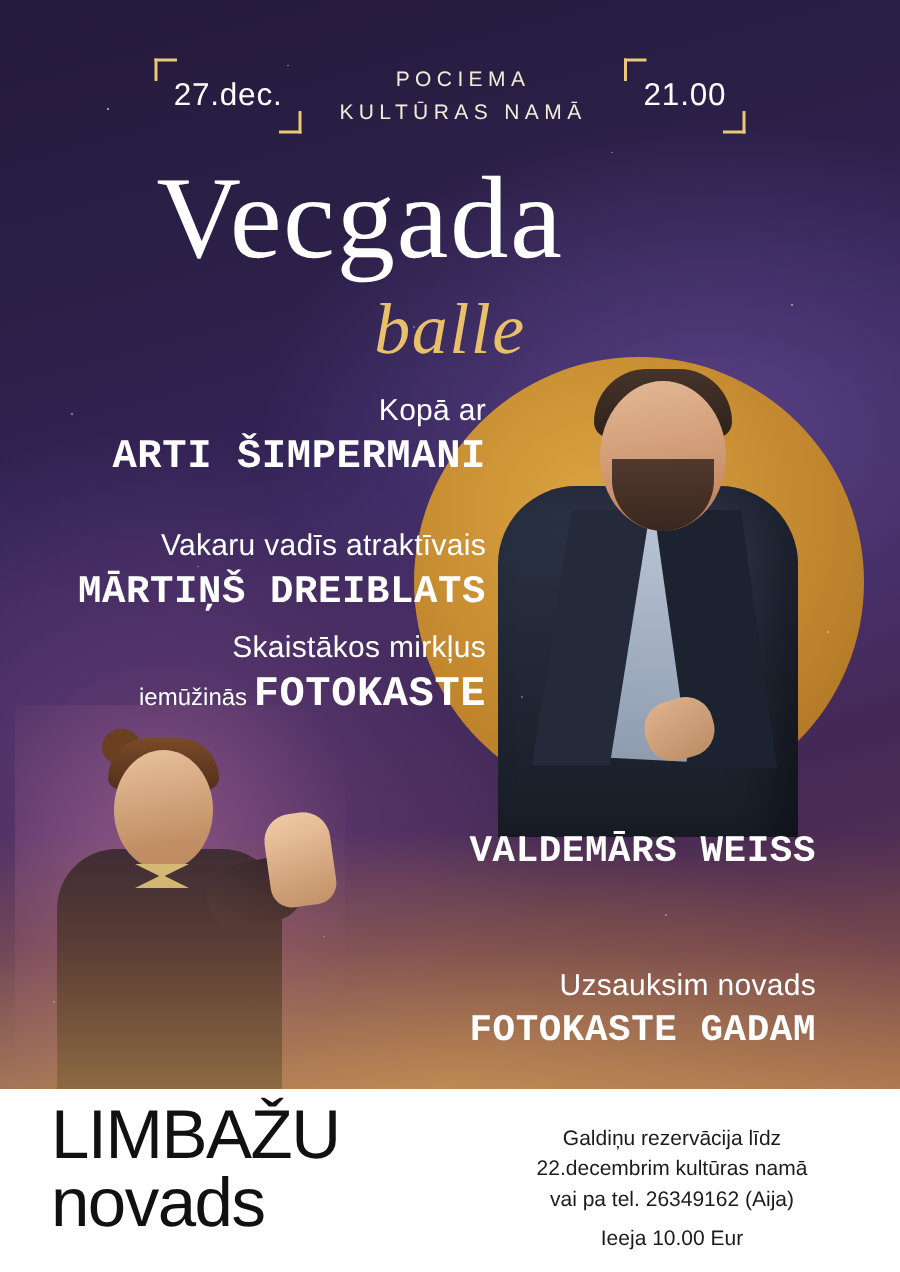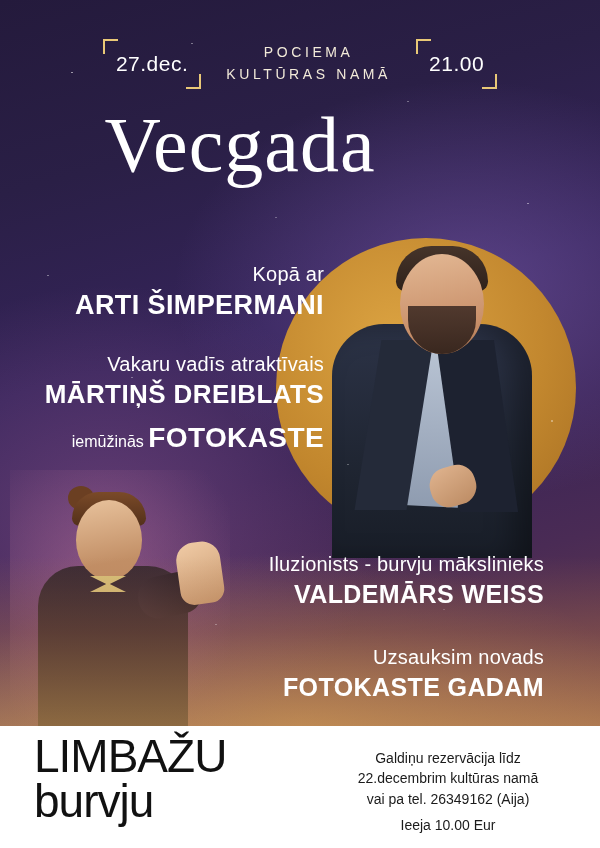--- a/index.html
+++ b/index.html
@@ -318,20 +318,21 @@
     font-size: 20px;
     font-weight: 400;
     letter-spacing: 0.2px;
     display: block;
   }
   .blk .big {
     font-size: 25px;
     font-weight: 700;
     letter-spacing: 0.4px;
     display: block;
+    font-family: Liberation Mono, monospace;
   }
   .blk.r { text-align: right; }
 
   .blk-1 { right: 276px; top: 262px; }
   .blk-1 .big { font-size: 27px; }
   .blk-2 { right: 276px; top: 352px; }
   .blk-2 .big { font-size: 26px; }
   .blk-3 { right: 276px; top: 420px; }
   .blk-3 .big { font-size: 28px; display: inline; }
   .blk-3 .small2 { font-size: 16px; }
@@ -416,53 +417,54 @@
   <div class="hdr">
     <div class="hdr-date">27.dec.</div>
     <div class="hdr-venue">
       <span>POCIEMA</span><br>
       <span>KULTŪRAS NAMĀ</span>
     </div>
     <div class="hdr-time">21.00</div>
   </div>
 
   <div class="title-main">Vecgada</div>
+  <div class="title-sub">balle</div>
 
   <div class="lineup">
 
     <div class="blk r blk-1">
       <span class="small">Kopā ar</span>
       <span class="big">ARTI ŠIMPERMANI</span>
     </div>
 
     <div class="blk r blk-2">
       <span class="small">Vakaru vadīs atraktīvais</span>
       <span class="big">MĀRTIŅŠ DREIBLATS</span>
     </div>
 
     <div class="blk r blk-3">
+      <span class="small">Skaistākos mirkļus</span>
       <span class="small2">iemūžinās </span><span class="big">FOTOKASTE</span>
     </div>
 
     <div class="blk r blk-4">
-      <span class="small">Iluzionists - burvju mākslinieks</span>
       <span class="big">VALDEMĀRS WEISS</span>
     </div>
 
     <div class="blk r blk-5">
       <span class="small">Uzsauksim novads</span>
       <span class="big">FOTOKASTE GADAM</span>
     </div>
 
   </div>
 
   <div class="footer">
     <div class="brand">
       <span class="l1">LIMBAŽU</span>
-      <span class="l2">burvju</span>
+      <span class="l2">novads</span>
     </div>
     <div class="footinfo">
       <span>Galdiņu rezervācija līdz</span><br>
       <span>22.decembrim kultūras namā</span><br>
       <span>vai pa tel. 26349162 (Aija)</span>
       <span class="price">Ieeja 10.00 Eur</span>
     </div>
   </div>
 
 </div>

